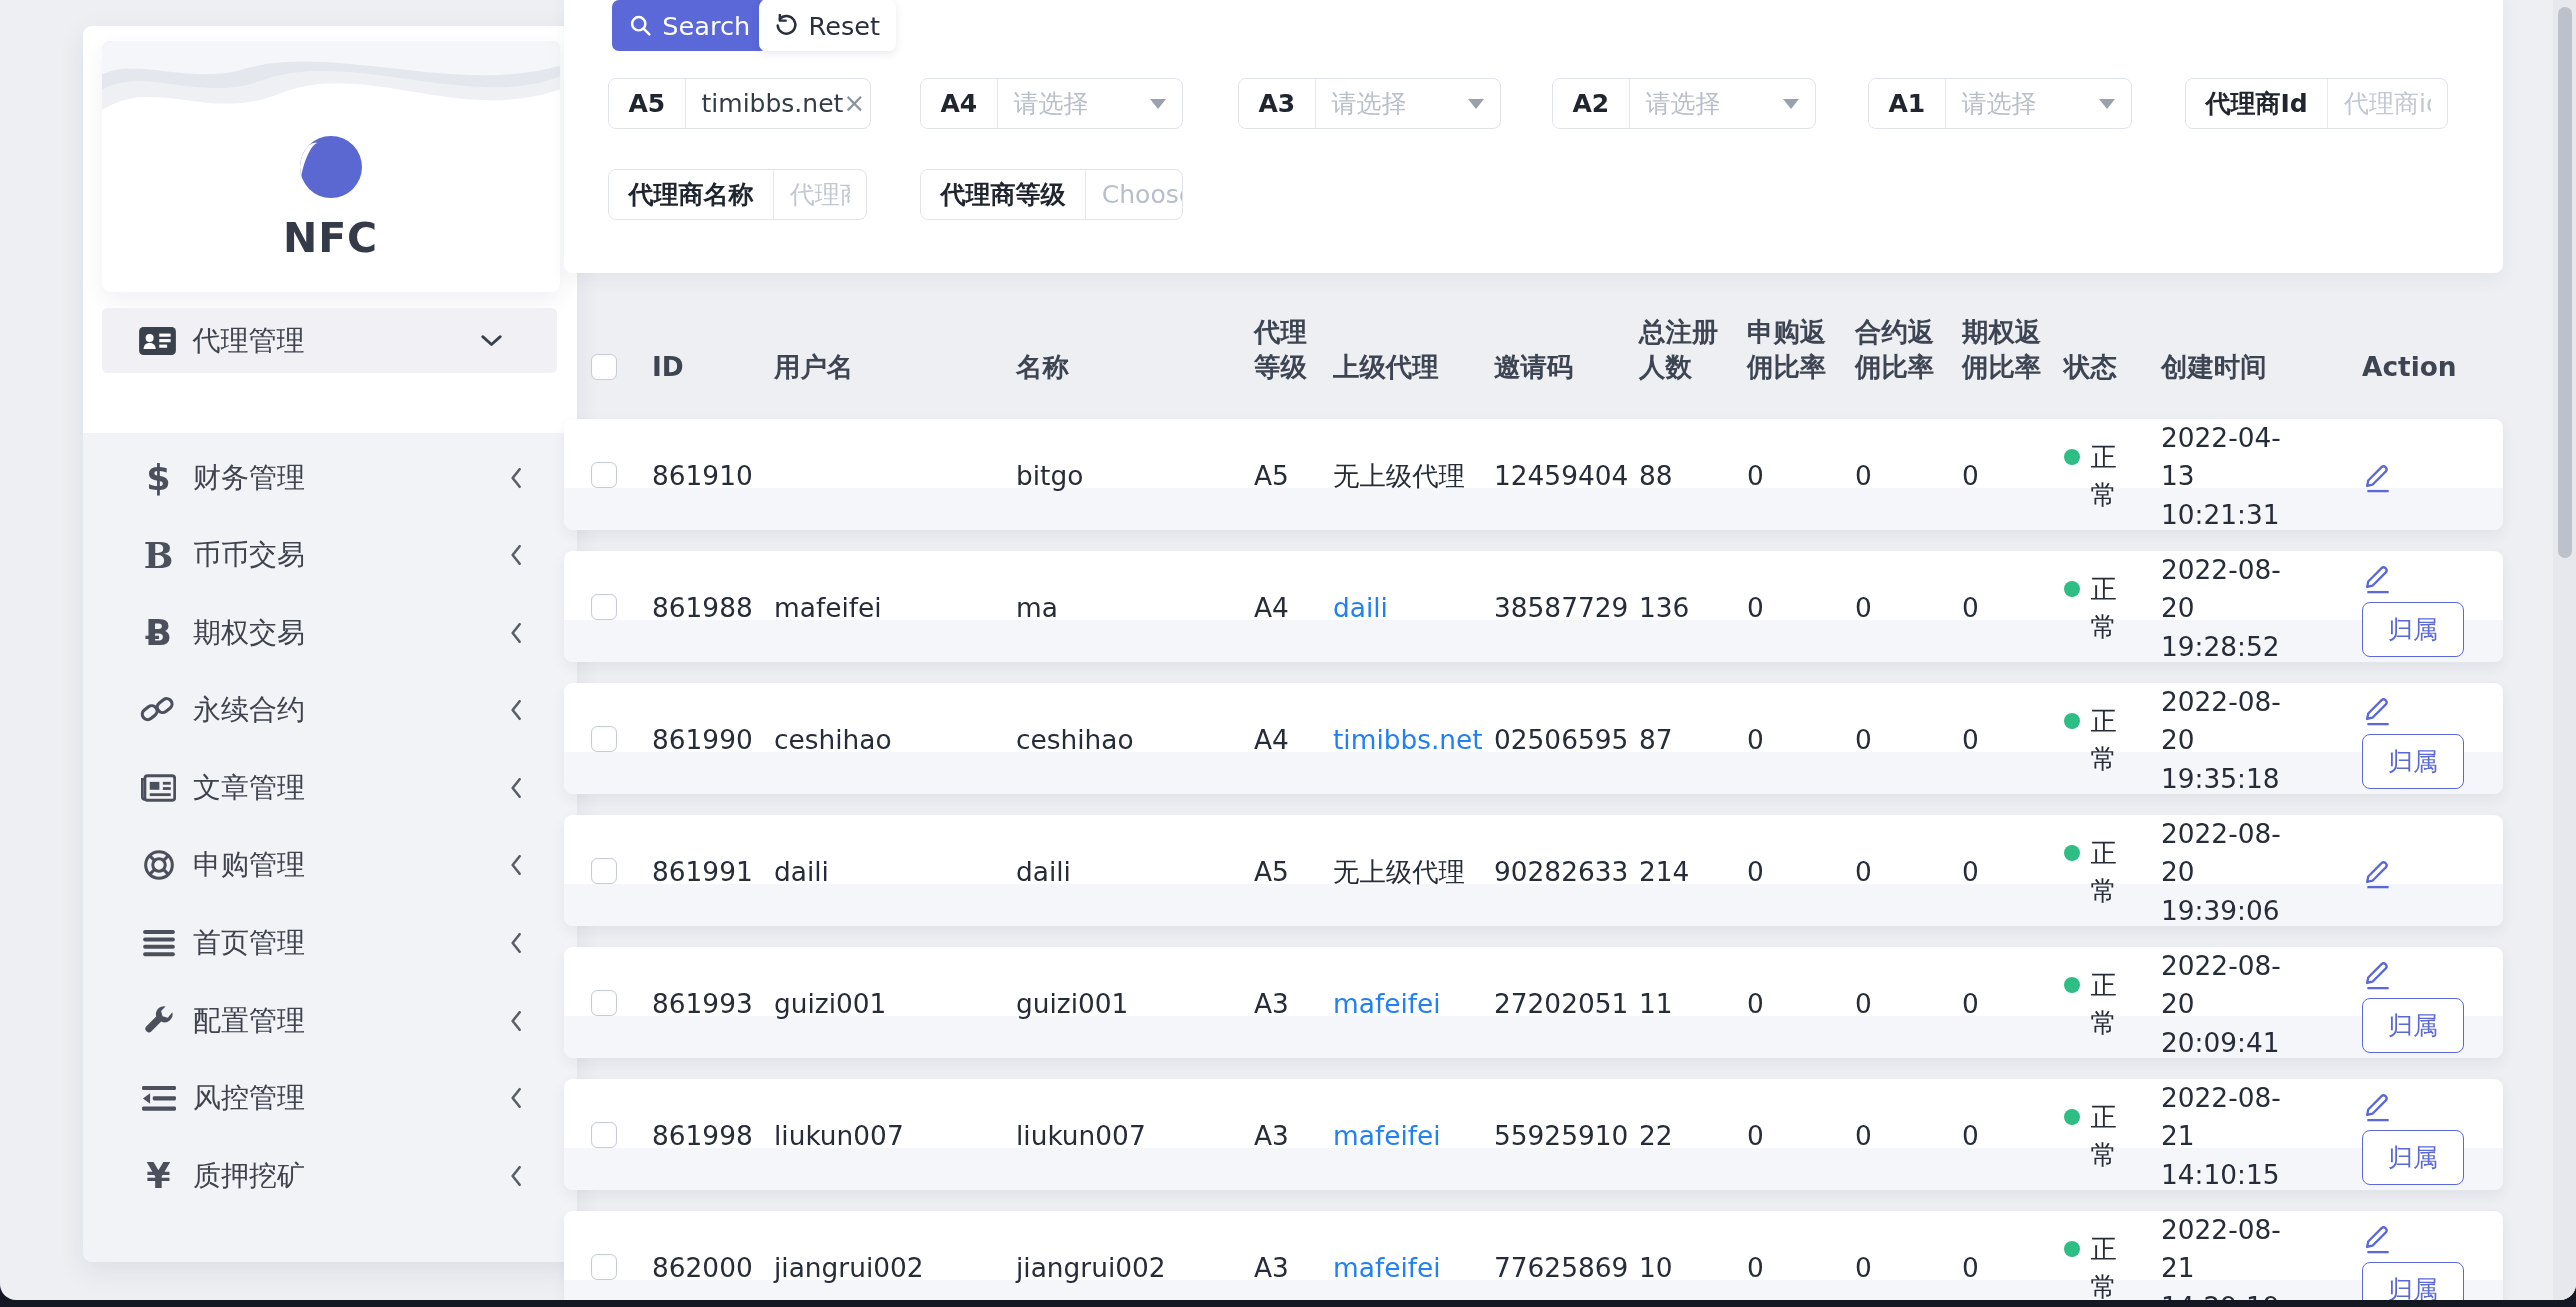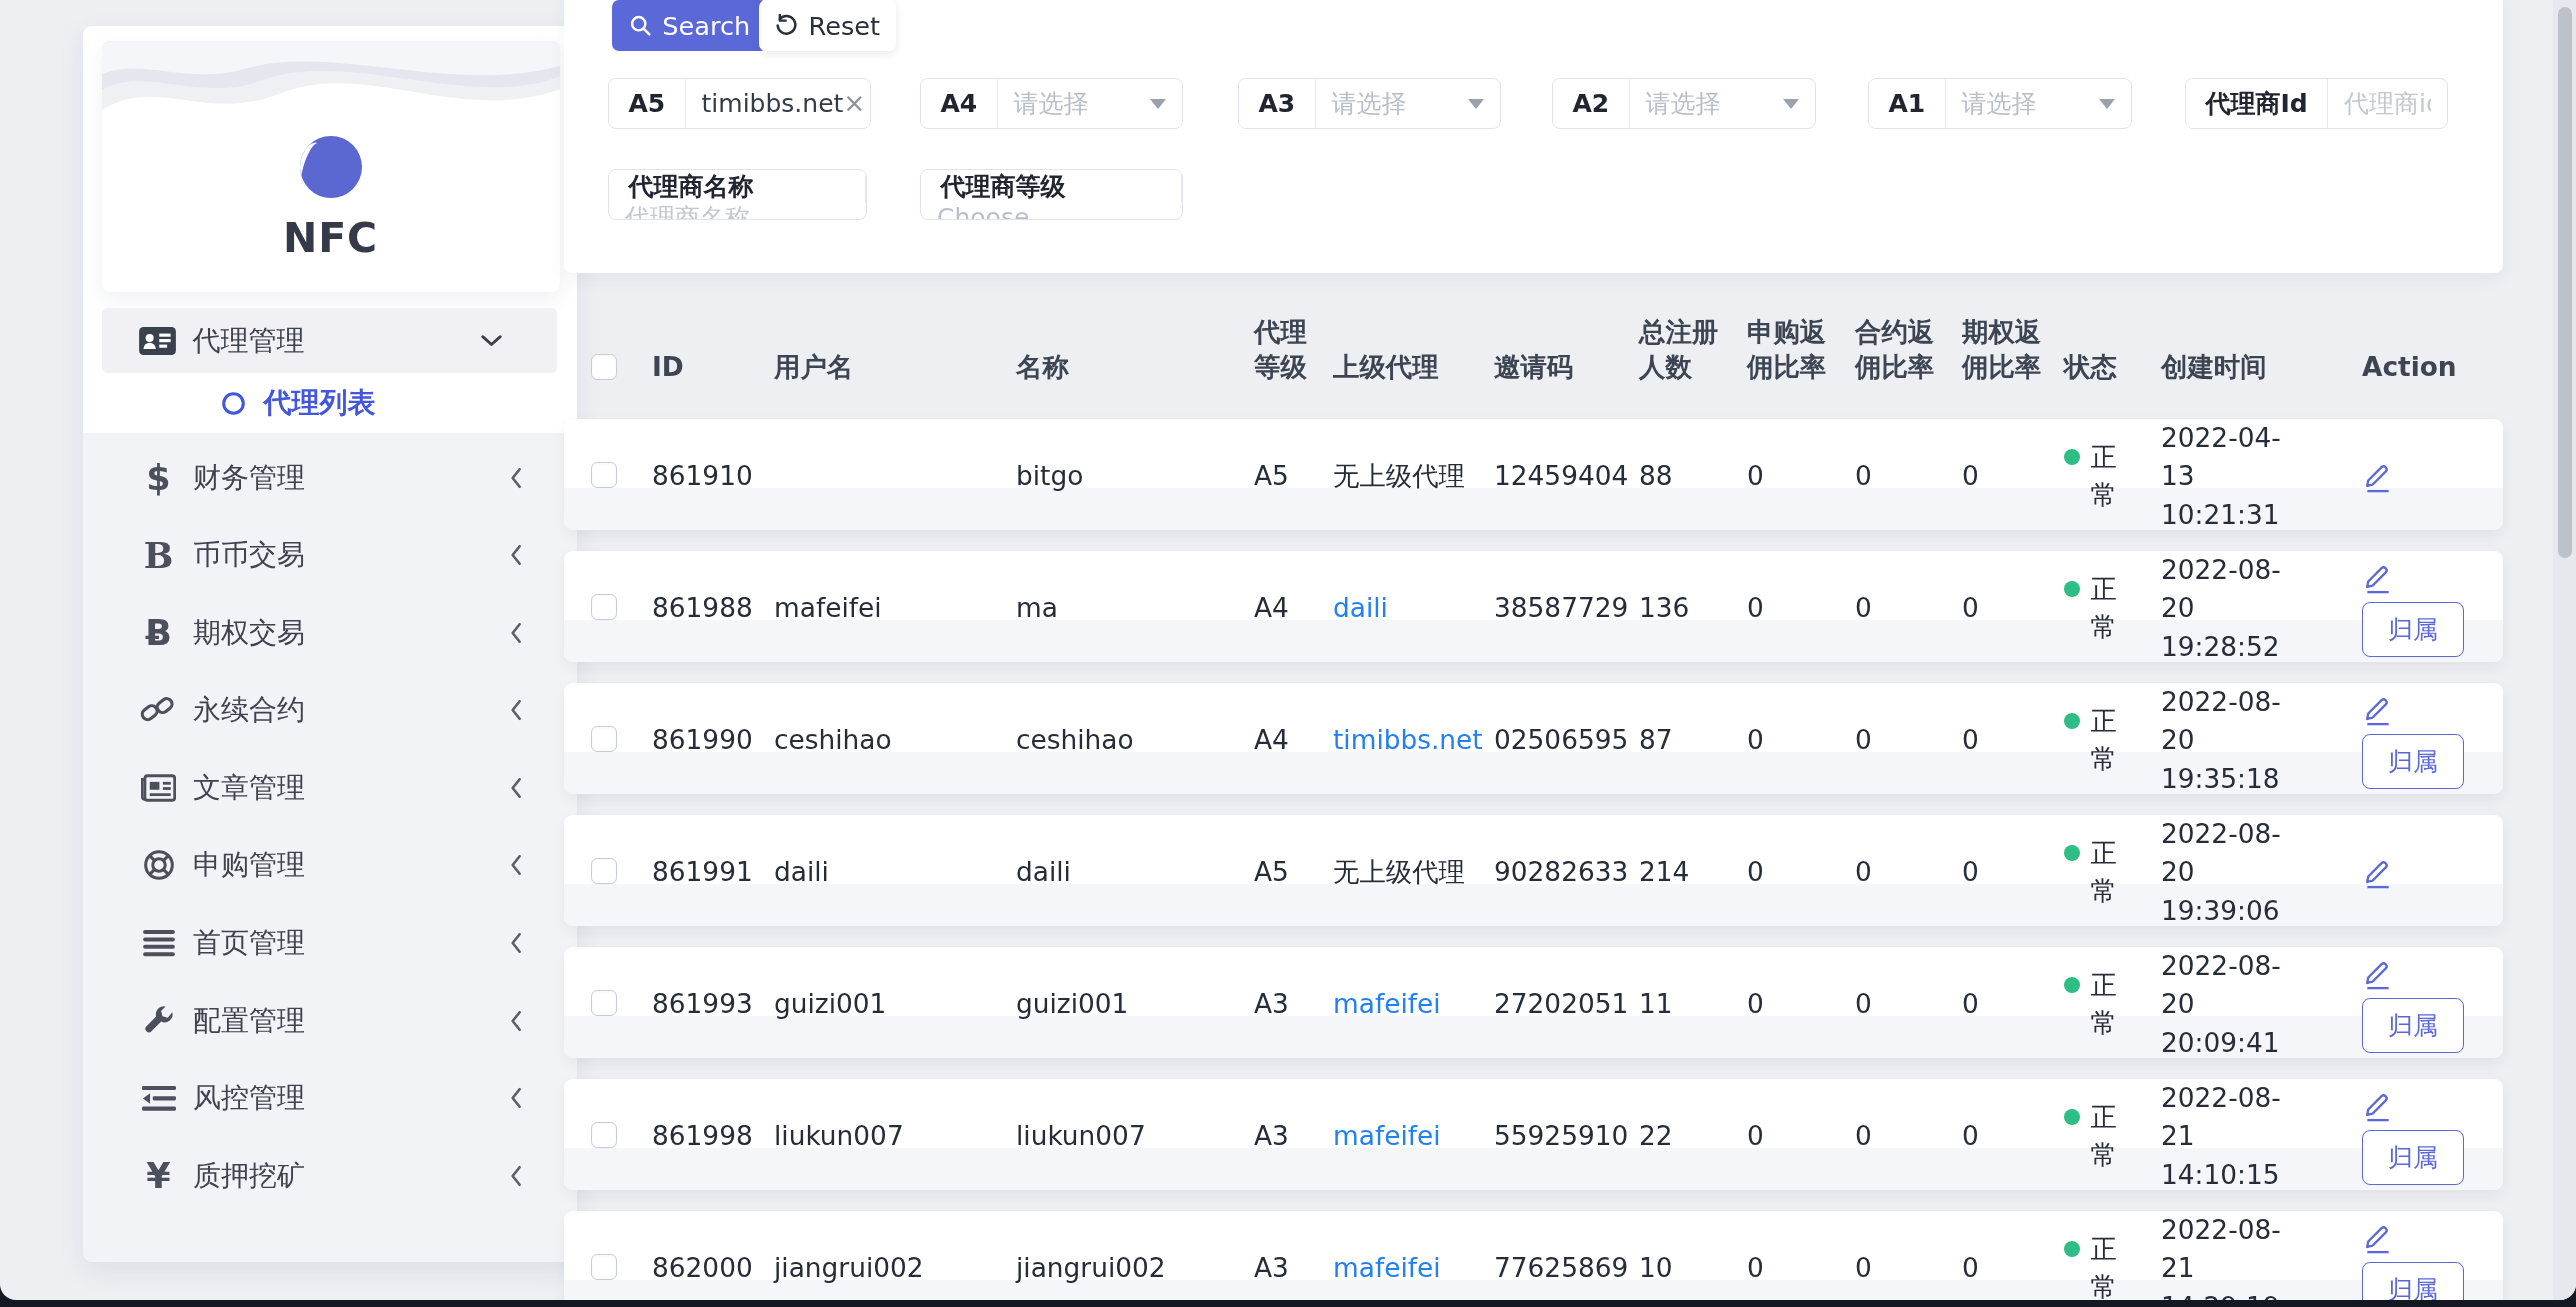--- a/index.html
+++ b/index.html
@@ -72,21 +72,21 @@
     position:absolute; top:14px; height:51px; border:none; border-radius:7px;
     display:flex; align-items:center; justify-content:center; gap:10.6px;
     font-size:25.6px; cursor:pointer; font-family:inherit;
   }
   .btn-search { left:48px; width:155px; background:#5a68d8; color:#ffffff; }
   .btn-reset  { left:195px; width:137px; background:#ffffff; color:#2a2f3a; box-shadow:0 2.6px 8.8px rgba(40,50,80,.10); }
   .filter {
     position:absolute; height:51px; display:flex; align-items:stretch;
     border:1.8px solid #e0e3e9; border-radius:8px; background:#fff; overflow:hidden;
   }
-  .f-row1 { top:92px; } .f-row2 { top:183px;flex-direction:column; }
+  .f-row1 { top:92px; } .f-row2 { top:183px; }
   .f-label {
     display:flex; align-items:center; padding:0 19.4px;
     font-size:25px; font-weight:bold; color:#20252f;
     border-right:1.8px solid #e6e9ee; white-space:nowrap; background:#fff;
   }
   .f-field { flex:1; display:flex; align-items:center; padding:0 16px; position:relative; cursor:pointer; }
   .f-placeholder { font-size:25px; color:#b9bfc9; flex:1; white-space:nowrap; }
   .f-value { font-size:25px; color:#353b47; flex:1; white-space:nowrap; }
   .f-input { border:none; outline:none; width:100%; font-size:25px; color:#353b47; font-family:inherit; }
   .f-input::placeholder { color:#c2c7d0; }
@@ -171,28 +171,20 @@
           </svg>
       </span>
       <span class="mi-label">代理管理</span>
       <span class="mi-arrow">
         <svg width="21" height="12.3" viewBox="0 0 24 14">
             <polyline points="2,2 12,11 22,2" fill="none" stroke="#3a404c" stroke-width="3.2" stroke-linecap="round" stroke-linejoin="round"></polyline>
           </svg>
       </span>
     </div>
 
-    <div class="menu-item item-sub">
-      <span class="sub-circle">
-        <svg width="25" height="25" viewBox="0 0 28 28">
-            <circle cx="14" cy="14" r="11" fill="none" stroke="#4356de" stroke-width="3.4"></circle>
-          </svg>
-      </span>
-      <span class="mi-label">代理列表</span>
-    </div>
 
     <div class="menu-item" style="top:413px">
       <span class="mi-icon">
           <span class="mi-glyph">$</span>
         </span>
       <span class="mi-label">财务管理</span>
       <span class="mi-arrow">
           <svg width="12.3" height="21" viewBox="0 0 14 24">
             <polyline points="11,2 3,12 11,22" fill="none" stroke="#5a5f6a" stroke-width="3" stroke-linecap="round" stroke-linejoin="round"></polyline>
           </svg>

